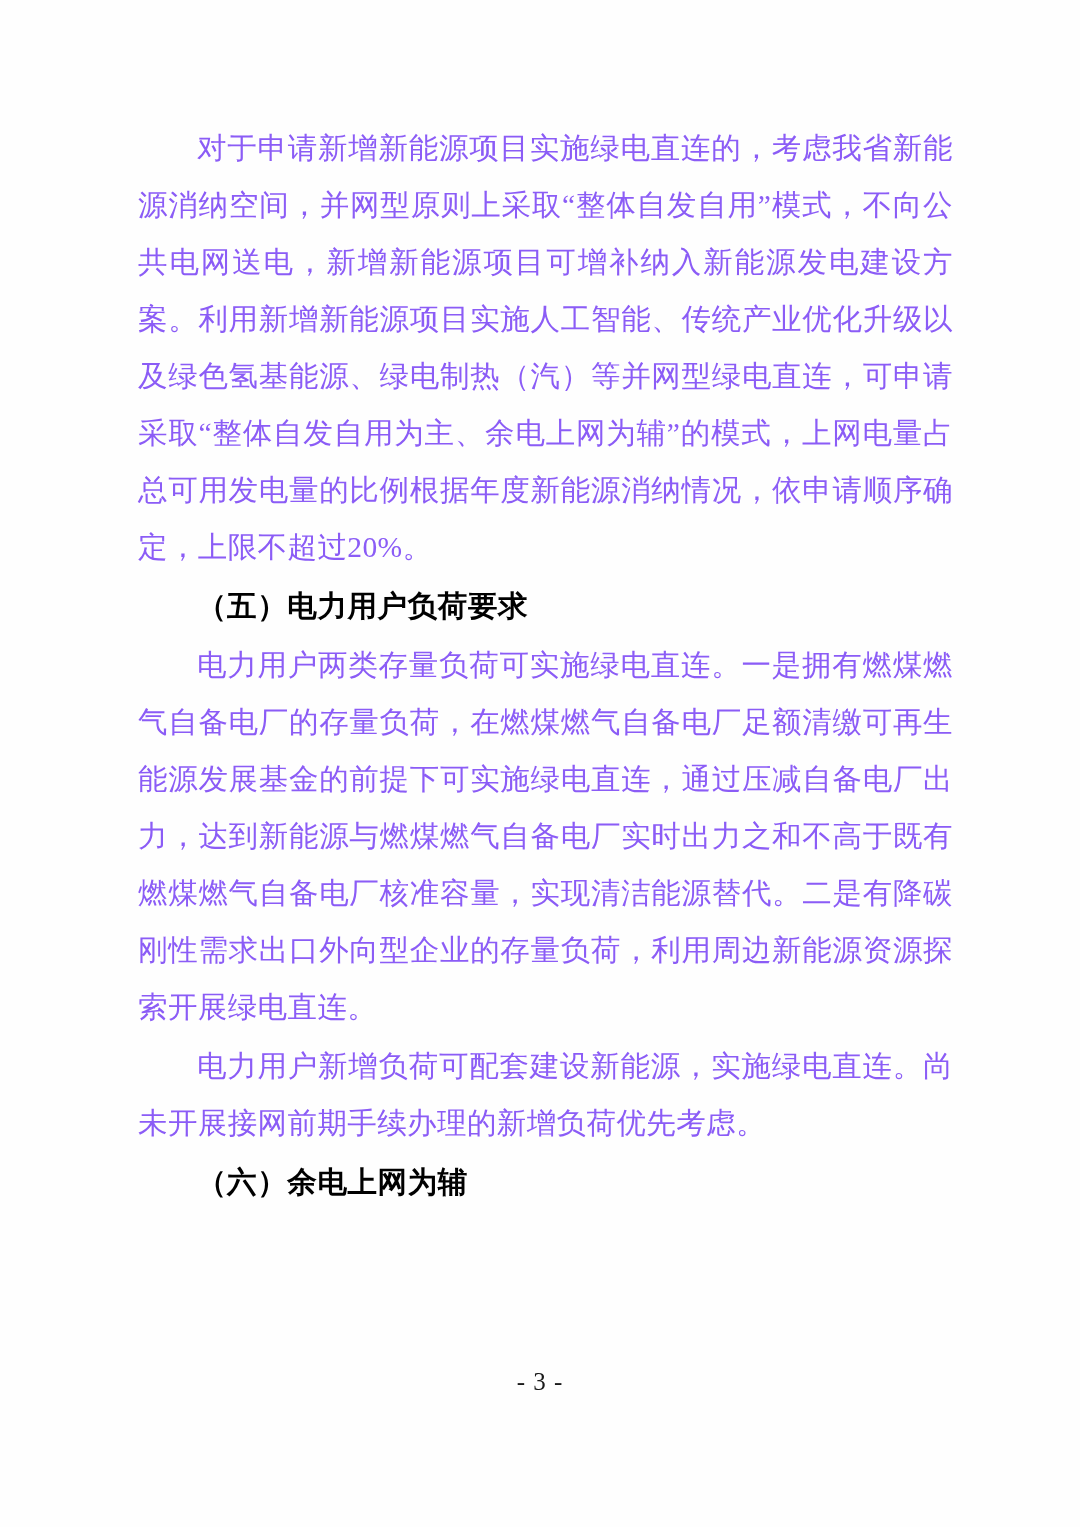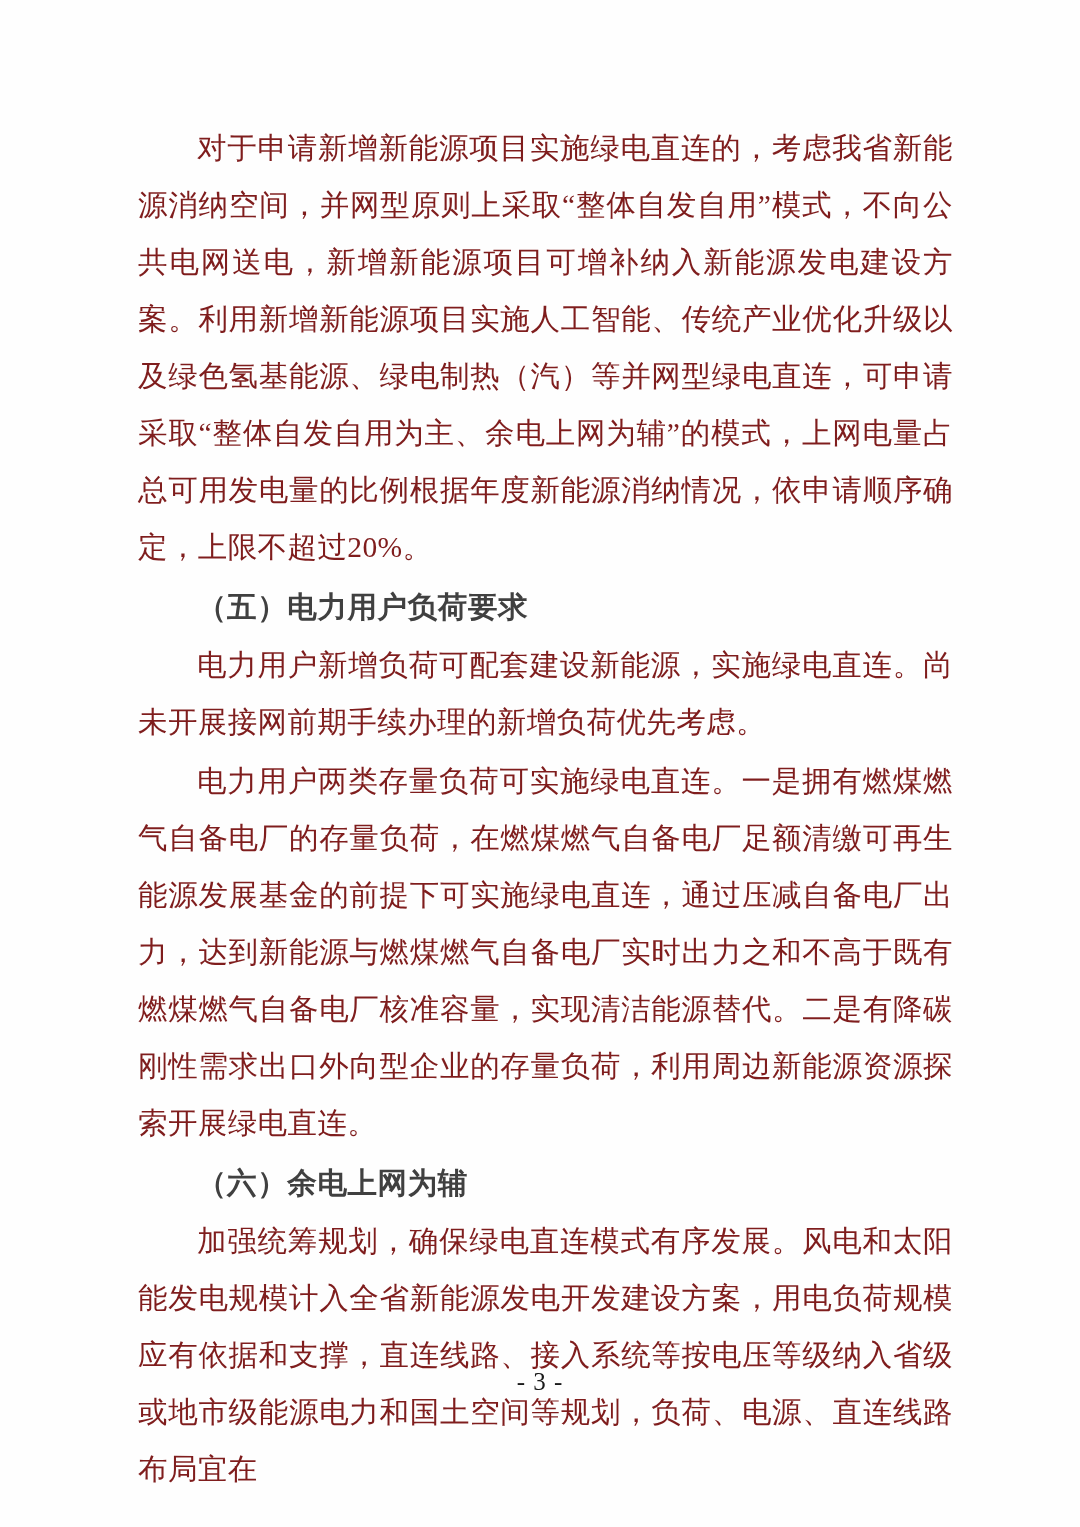--- a/index.html
+++ b/index.html
@@ -31,50 +31,49 @@
   }
   p.para {
     margin: 0 0 2px 0;
     font-size: 29.5px;
     line-height: 57px;
     text-align: justify;
     text-justify: inter-ideograph;
     text-indent: 2em;
     letter-spacing: 0.4px;
     font-family: "Liberation Serif", "DejaVu Serif", serif;
-    color: #7f1d1d;
+    color: #8b5cf6;
   }
   p.heading {
     margin: 0 0 2px 0;
     font-size: 29.5px;
     line-height: 57px;
     text-indent: 2em;
     letter-spacing: 0.6px;
-    font-family: Liberation Sans, sans-serif;
+    font-family: Liberation Serif, serif;
     font-weight: 600;
-    color: #404040;
+    color: #000000;
   }
   .footer {
     position: absolute;
     left: 0;
     top: 1368px;
     width: 1080px;
     text-align: center;
     font-size: 25px;
     letter-spacing: 1px;
     color: #1a1a1a;
     font-family: "Liberation Serif", "DejaVu Serif", serif;
   }
 </style>
 </head>
 <body>
 
 <div class="page">
   <div class="content">
     <p class="para">对于申请新增新能源项目实施绿电直连的，考虑我省新能源消纳空间，并网型原则上采取“整体自发自用”模式，不向公共电网送电，新增新能源项目可增补纳入新能源发电建设方案。利用新增新能源项目实施人工智能、传统产业优化升级以及绿色氢基能源、绿电制热（汽）等并网型绿电直连，可申请采取“整体自发自用为主、余电上网为辅”的模式，上网电量占总可用发电量的比例根据年度新能源消纳情况，依申请顺序确定，上限不超过20%。</p>
     <p class="heading">（五）电力用户负荷要求</p>
+    <p class="para">电力用户两类存量负荷可实施绿电直连。一是拥有燃煤燃气自备电厂的存量负荷，在燃煤燃气自备电厂足额清缴可再生能源发展基金的前提下可实施绿电直连，通过压减自备电厂出力，达到新能源与燃煤燃气自备电厂实时出力之和不高于既有燃煤燃气自备电厂核准容量，实现清洁能源替代。二是有降碳刚性需求出口外向型企业的存量负荷，利用周边新能源资源探索开展绿电直连。</p>
     <p class="para">电力用户新增负荷可配套建设新能源，实施绿电直连。尚未开展接网前期手续办理的新增负荷优先考虑。</p>
-    <p class="para">电力用户两类存量负荷可实施绿电直连。一是拥有燃煤燃气自备电厂的存量负荷，在燃煤燃气自备电厂足额清缴可再生能源发展基金的前提下可实施绿电直连，通过压减自备电厂出力，达到新能源与燃煤燃气自备电厂实时出力之和不高于既有燃煤燃气自备电厂核准容量，实现清洁能源替代。二是有降碳刚性需求出口外向型企业的存量负荷，利用周边新能源资源探索开展绿电直连。</p>
     <p class="heading">（六）余电上网为辅</p>
-    <p class="para">加强统筹规划，确保绿电直连模式有序发展。风电和太阳能发电规模计入全省新能源发电开发建设方案，用电负荷规模应有依据和支撑，直连线路、接入系统等按电压等级纳入省级或地市级能源电力和国土空间等规划，负荷、电源、直连线路布局宜在</p>
   </div>
   <div class="footer">- 3 -</div>
 </div>
 
 </body></html>

